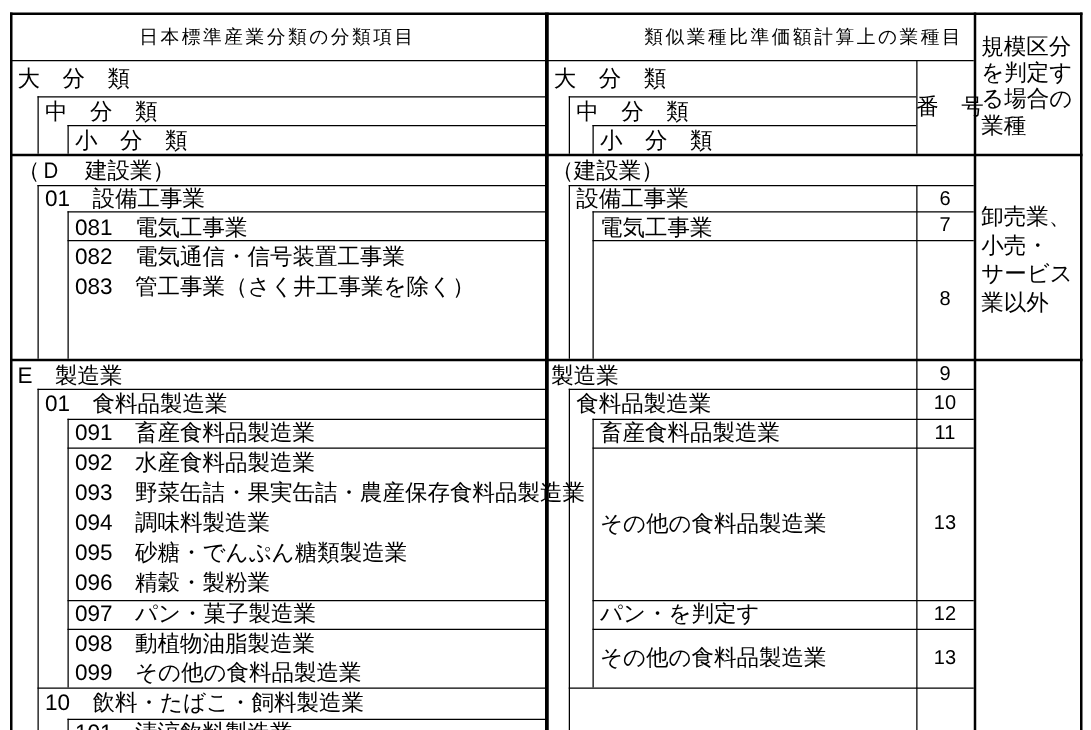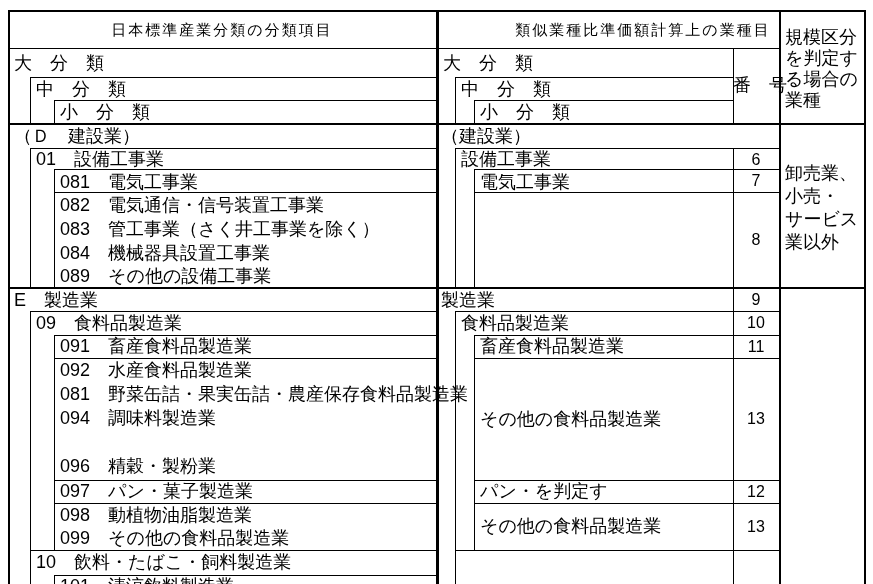--- a/index.html
+++ b/index.html
@@ -85,49 +85,48 @@
   <div class="txt wrap" style="left:785px;top:27px;width:76px;line-height:21px">規模区分
 を判定す
 る場合の
 業種</div>
 
   <div class="txt" style="left:14px;top:128px">（Ｄ　建設業）</div>
   <div class="txt" style="left:36px;top:151px">01　設備工事業</div>
   <div class="txt" style="left:60px;top:174px">081　電気工事業</div>
   <div class="txt" style="left:60px;top:197px">082　電気通信・信号装置工事業</div>
   <div class="txt" style="left:60px;top:221px">083　管工事業（さく井工事業を除く）</div>
-  <div class="txt" style="left:60px;top:245px">084　機械器具設置工事業</div>
-  <div class="txt" style="left:60px;top:268px">089　その他の設備工事業</div>
 
   <div class="txt" style="left:441px;top:128px">（建設業）</div>
   <div class="txt" style="left:461px;top:151px">設備工事業</div>
   <div class="num" style="left:733px;top:150px">6</div>
   <div class="txt" style="left:480px;top:174px">電気工事業</div>
   <div class="num" style="left:733px;top:171px">7</div>
   <div class="num" style="left:733px;top:230px">8</div>
   <div class="txt wrap" style="left:785px;top:162px;width:76px;line-height:23px">卸売業、
 小売・
 サービス
 業以外</div>
 
   <div class="txt" style="left:14px;top:292px">E　製造業</div>
   <div class="txt" style="left:441px;top:292px">製造業</div>
   <div class="num" style="left:733px;top:290px">9</div>
 
-  <div class="txt" style="left:36px;top:315px">09　食料品製造業</div>
+  <div class="txt" style="left:36px;top:315px">01　食料品製造業</div>
   <div class="txt" style="left:461px;top:315px">食料品製造業</div>
   <div class="num" style="left:733px;top:313px">10</div>
 
   <div class="txt" style="left:60px;top:338px">091　畜産食料品製造業</div>
   <div class="txt" style="left:480px;top:338px">畜産食料品製造業</div>
   <div class="num" style="left:733px;top:337px">11</div>
 
   <div class="txt" style="left:60px;top:362px">092　水産食料品製造業</div>
-  <div class="txt" style="left:60px;top:386px">081　野菜缶詰・果実缶詰・農産保存食料品製造業</div>
+  <div class="txt" style="left:60px;top:386px">093　野菜缶詰・果実缶詰・農産保存食料品製造業</div>
   <div class="txt" style="left:60px;top:410px">094　調味料製造業</div>
+  <div class="txt" style="left:60px;top:434px">095　砂糖・でんぷん糖類製造業</div>
   <div class="txt" style="left:60px;top:458px">096　精穀・製粉業</div>
   <div class="txt" style="left:480px;top:411px">その他の食料品製造業</div>
   <div class="num" style="left:733px;top:409px">13</div>
 
   <div class="txt" style="left:60px;top:483px">097　パン・菓子製造業</div>
   <div class="txt" style="left:480px;top:483px">パン・を判定す</div>
   <div class="num" style="left:733px;top:482px">12</div>
 
   <div class="txt" style="left:60px;top:507px">098　動植物油脂製造業</div>
   <div class="txt" style="left:60px;top:530px">099　その他の食料品製造業</div>

